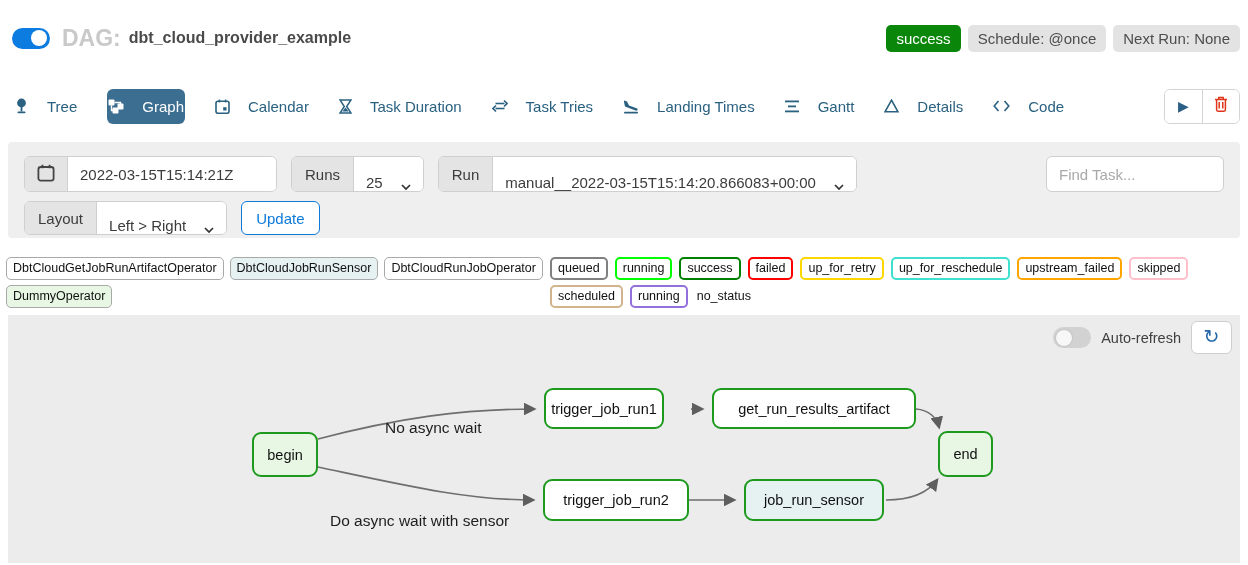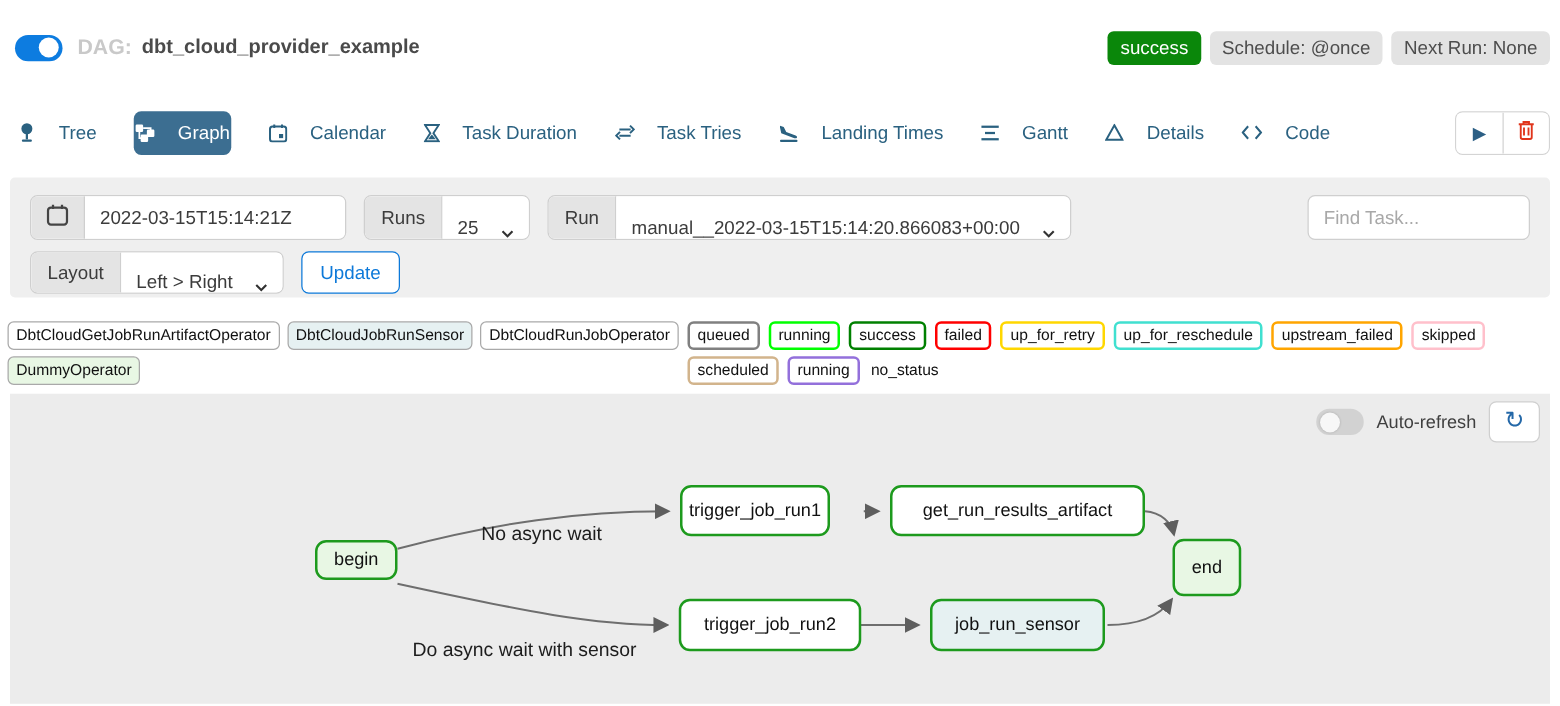--- a/index.html
+++ b/index.html
@@ -6,21 +6,21 @@
   html,body { background:#fff; }
   body { font-family: "Liberation Sans", "DejaVu Sans", sans-serif; color:#3c3c3c; }
   #app { position:relative; width:1248px; height:565px; background:#fff; overflow:hidden; }
 
   
   .header { position:absolute; top:18px; left:12px; right:8px; height:40px; display:flex; align-items:center; }
   .toggle { width:38px; height:21px; border-radius:11px; position:relative; flex:0 0 auto; cursor:pointer; }
   .toggle.on  { background:#0d7ce0; }
   .toggle .knob { position:absolute; top:2.5px; width:16px; height:16px; border-radius:50%; background:#fff; }
   .toggle.on .knob { right:3px; }
-  .dag-prefix { font-size:17px; font-weight:700; color:#c9c9c9; margin-left:12px; }
+  .dag-prefix { font-size:23px; font-weight:700; color:#c9c9c9; margin-left:12px; }
   .dag-name   { font-size:16px; font-weight:700; color:#4a4a4a; margin-left:8px; }
   .header-badges { margin-left:auto; display:flex; gap:7px; align-items:center; }
   .pill { font-size:15px; padding:5px 10px; border-radius:5px; background:#e3e3e3; color:#4d4d4d; white-space:nowrap; }
   .pill.success { background:#0a870a; color:#fff; font-weight:500; }
 
   
   .tabbar { position:absolute; top:86px; left:14px; right:8px; height:40px; display:flex; align-items:center; }
   .tabs { display:flex; align-items:center; gap:30px; }
   .tab { display:flex; align-items:center; gap:18px; color:#2a6180; font-size:15px; cursor:pointer; white-space:nowrap; }
   .tab svg { display:block; }
@@ -279,21 +279,21 @@
         <path d="M683,94 L694,94" marker-end="url(#arrow)"></path>
         <path d="M908,94 C921,95 929,103 931,112" marker-end="url(#arrow)"></path>
         <path d="M679,185 L726,185" marker-end="url(#arrow)"></path>
         <path d="M878,185 C905,185 921,176 929,165" marker-end="url(#arrow)"></path>
       </g>
     </svg>
 
     <div class="edge-label" style="left:377px; top:104px;">No async wait</div>
     <div class="edge-label" style="left:322px; top:197px;">Do async wait with sensor</div>
 
-    <div class="node" style="left: 244px; top: 117px; width: 66px; height: 32px; background: rgb(232, 247, 228); border-color: rgb(29, 154, 29);">begin</div>
+    <div class="node" style="left: 244px; top: 117px; width: 66px; height: 45px; background: rgb(232, 247, 228); border-color: rgb(29, 154, 29);">begin</div>
     <div class="node" style="left: 536px; top: 73px; width: 120px; height: 41px; background: rgb(255, 255, 255); border-color: rgb(29, 154, 29);">trigger_job_run1</div>
     <div class="node" style="left: 704px; top: 73px; width: 204px; height: 41px; background: rgb(255, 255, 255); border-color: rgb(29, 154, 29);">get_run_results_artifact</div>
     <div class="node" style="left: 930px; top: 116px; width: 55px; height: 46px; background: rgb(232, 247, 228); border-color: rgb(29, 154, 29);">end</div>
     <div class="node" style="left: 535px; top: 164px; width: 146px; height: 42px; background: rgb(255, 255, 255); border-color: rgb(29, 154, 29);">trigger_job_run2</div>
     <div class="node" style="left: 736px; top: 164px; width: 140px; height: 42px; background: rgb(230, 241, 242); border-color: rgb(29, 154, 29);">job_run_sensor</div>
   </div>
 
 </div>
 
 </body></html>

